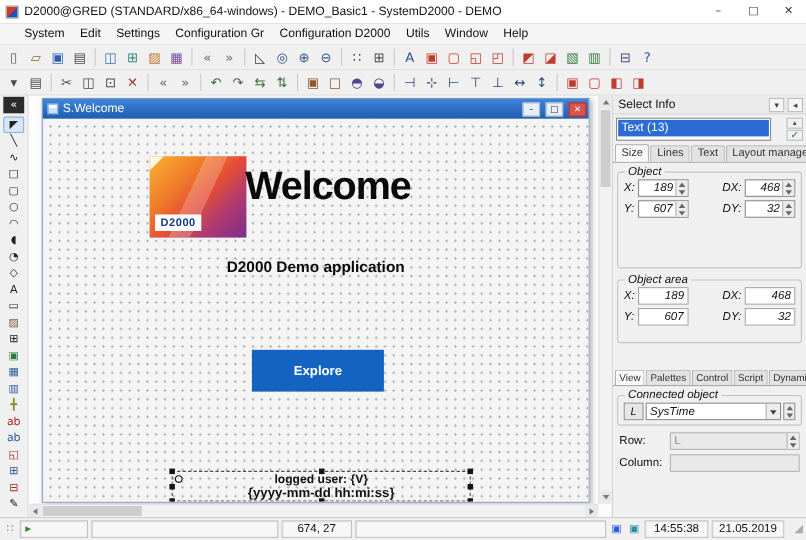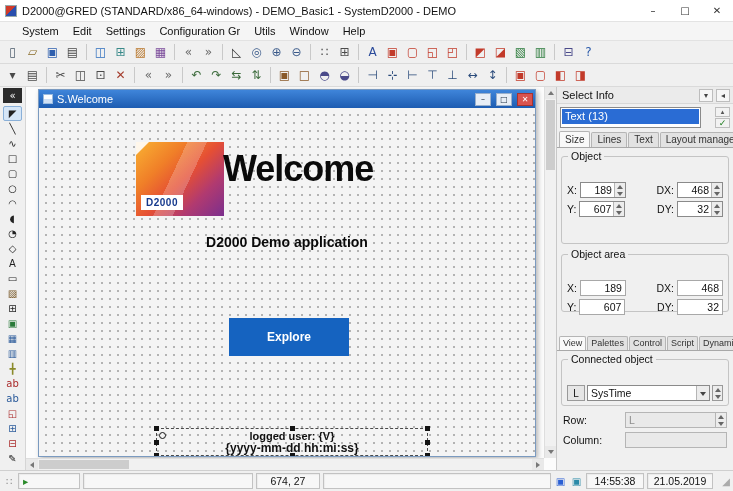--- a/index.html
+++ b/index.html
@@ -90,21 +90,21 @@
   .si-row.selected { background:#2a6cd4; color:#fff; font-size:11px; padding:1px 3px; height:15px; white-space:nowrap; overflow:hidden; }
   .si-side { width:15px; display:flex; flex-direction:column; gap:1px; }
   .si-side-btn { height:10px; display:flex; align-items:center; justify-content:center; font-size:7px; border:1px solid #bdbdbd; background:#f2f2f2; color:#555; font-family:"DejaVu Sans",sans-serif; }
   .si-side-btn.green { color:#1a7a1a; font-size:9px; }
 
   .tabstrip { display:flex; align-items:flex-end; padding:2px 2px 0; border-bottom:1px solid #a8a8a8; height:18px; background:#f0f0f0; white-space:nowrap; overflow:hidden; flex:0 0 auto; }
   .tab { padding:1px 5px 2px; font-size:10px; border:1px solid #b5b5b5; border-bottom:none; background:#e2e2e2; border-radius:2px 2px 0 0; margin-right:1px; color:#333; }
   .tab.active { background:#f9f9f9; padding-top:2px; }
   .tabstrip.small .tab { font-size:9px; padding:1px 3px 2px; }
 
-  .groupbox { border:1px solid #c4c4c4; border-radius:3px; margin:8px 4px 2px; position:relative; padding:25px 5px 4px; }
+  .groupbox { border:1px solid #c4c4c4; border-radius:3px; margin:8px 4px 2px; position:relative; padding:6px 5px 4px;font-style:italic; }
   .group-label { position:absolute; top:-7px; left:6px; background:#f0f0f0; padding:0 3px; font-size:10.5px; }
   .object-group { height:88px; }
   .object-area-group { height:58px; }
 
   .fg-row { display:flex; align-items:center; justify-content:space-between; margin-bottom:3px; }
   .fg-pair { display:flex; align-items:center; gap:3px; }
   .fg-label { font-size:10.5px; }
 
   .spinfield { display:inline-flex; width:46px; height:16px; background:#fff; border:1px solid #8a8a8a; }
   .spin-value { flex:1; text-align:right; padding:1px 2px 0 0; font-size:10.5px; overflow:hidden; }
@@ -116,21 +116,21 @@
   .flatfield { display:inline-block; width:46px; height:16px; background:#fff; border:1px solid #a8a8a8; text-align:right; padding:1px 3px 0 0; font-size:10.5px; }
 
   .co-row { display:flex; gap:2px; align-items:center; }
   .co-type-btn { width:18px; height:16px; border:1px solid #9a9a9a; background:#e6e6e6; display:flex; align-items:center; justify-content:center; font-size:10px; flex:0 0 auto; }
   .combo { flex:1; height:16px; background:#fff; border:1px solid #8a8a8a; display:flex; align-items:stretch; overflow:hidden; }
   .combo-value { flex:1; padding:1px 3px 0; font-size:10.5px; white-space:nowrap; }
   .combo-arrow { width:13px; background:#ececec; border-left:1px solid #b5b5b5; position:relative; flex:0 0 auto; }
   .combo-arrow::after { content:''; position:absolute; left:3px; top:6px; border-left:3px solid transparent; border-right:3px solid transparent; border-top:4px solid #444; }
   .spin-btns.standalone { width:11px; height:16px; border:1px solid #9a9a9a; flex:0 0 auto; }
 
-  .prop-row { display:flex; align-items:center; margin:4px 6px 0; gap:20px; }
+  .prop-row { display:flex; align-items:center; margin:4px 6px 0; gap:4px; }
   .prop-label { width:42px; font-size:10.5px; flex:0 0 auto; }
   .spinfield.disabled, .flatfield.disabled { background:#e9e9e9; color:#8f8f8f; border-color:#b5b5b5; }
   .grow { flex:1; }
 
   
   .statusbar { height:21px; background:#f0f0f0; border-top:1px solid #cfcfcf; display:flex; align-items:center; padding:0 3px; gap:3px; font-size:10.5px; flex:0 0 auto; }
   .sb-grip { color:#8a8a8a; font-size:10px; width:12px; text-align:center; font-family:"DejaVu Sans",sans-serif; }
   .sb-box { height:16px; border:1px solid #c2c2c2; background:#f7f7f7; display:flex; align-items:center; padding:0 4px; box-shadow:inset 1px 1px 1px rgba(0,0,0,0.05); white-space:nowrap; }
   .sb-run { width:62px; }
   .sb-run .run-glyph { color:#2a8a2a; font-family:"DejaVu Sans",sans-serif; }
@@ -155,20 +155,21 @@
       <span class="win-btn">□</span>
       <span class="win-btn">✕</span>
     </span>
   </div>
 
   <div class="menubar">
       <span class="menu-item">System</span>
       <span class="menu-item">Edit</span>
       <span class="menu-item">Settings</span>
       <span class="menu-item">Configuration Gr</span>
+      <span class="menu-item">Configuration D2000</span>
       <span class="menu-item">Utils</span>
       <span class="menu-item">Window</span>
       <span class="menu-item">Help</span>
     </div>
 
   <div class="toolbar">
       <span class="tb-btn" style="color: rgb(74, 90, 106);">▯</span>
       <span class="tb-btn" style="color: rgb(138, 109, 42);">▱</span>
       <span class="tb-btn" style="color: rgb(47, 95, 174);">▣</span>
       <span class="tb-btn" style="color: rgb(74, 74, 74);">▤</span>

